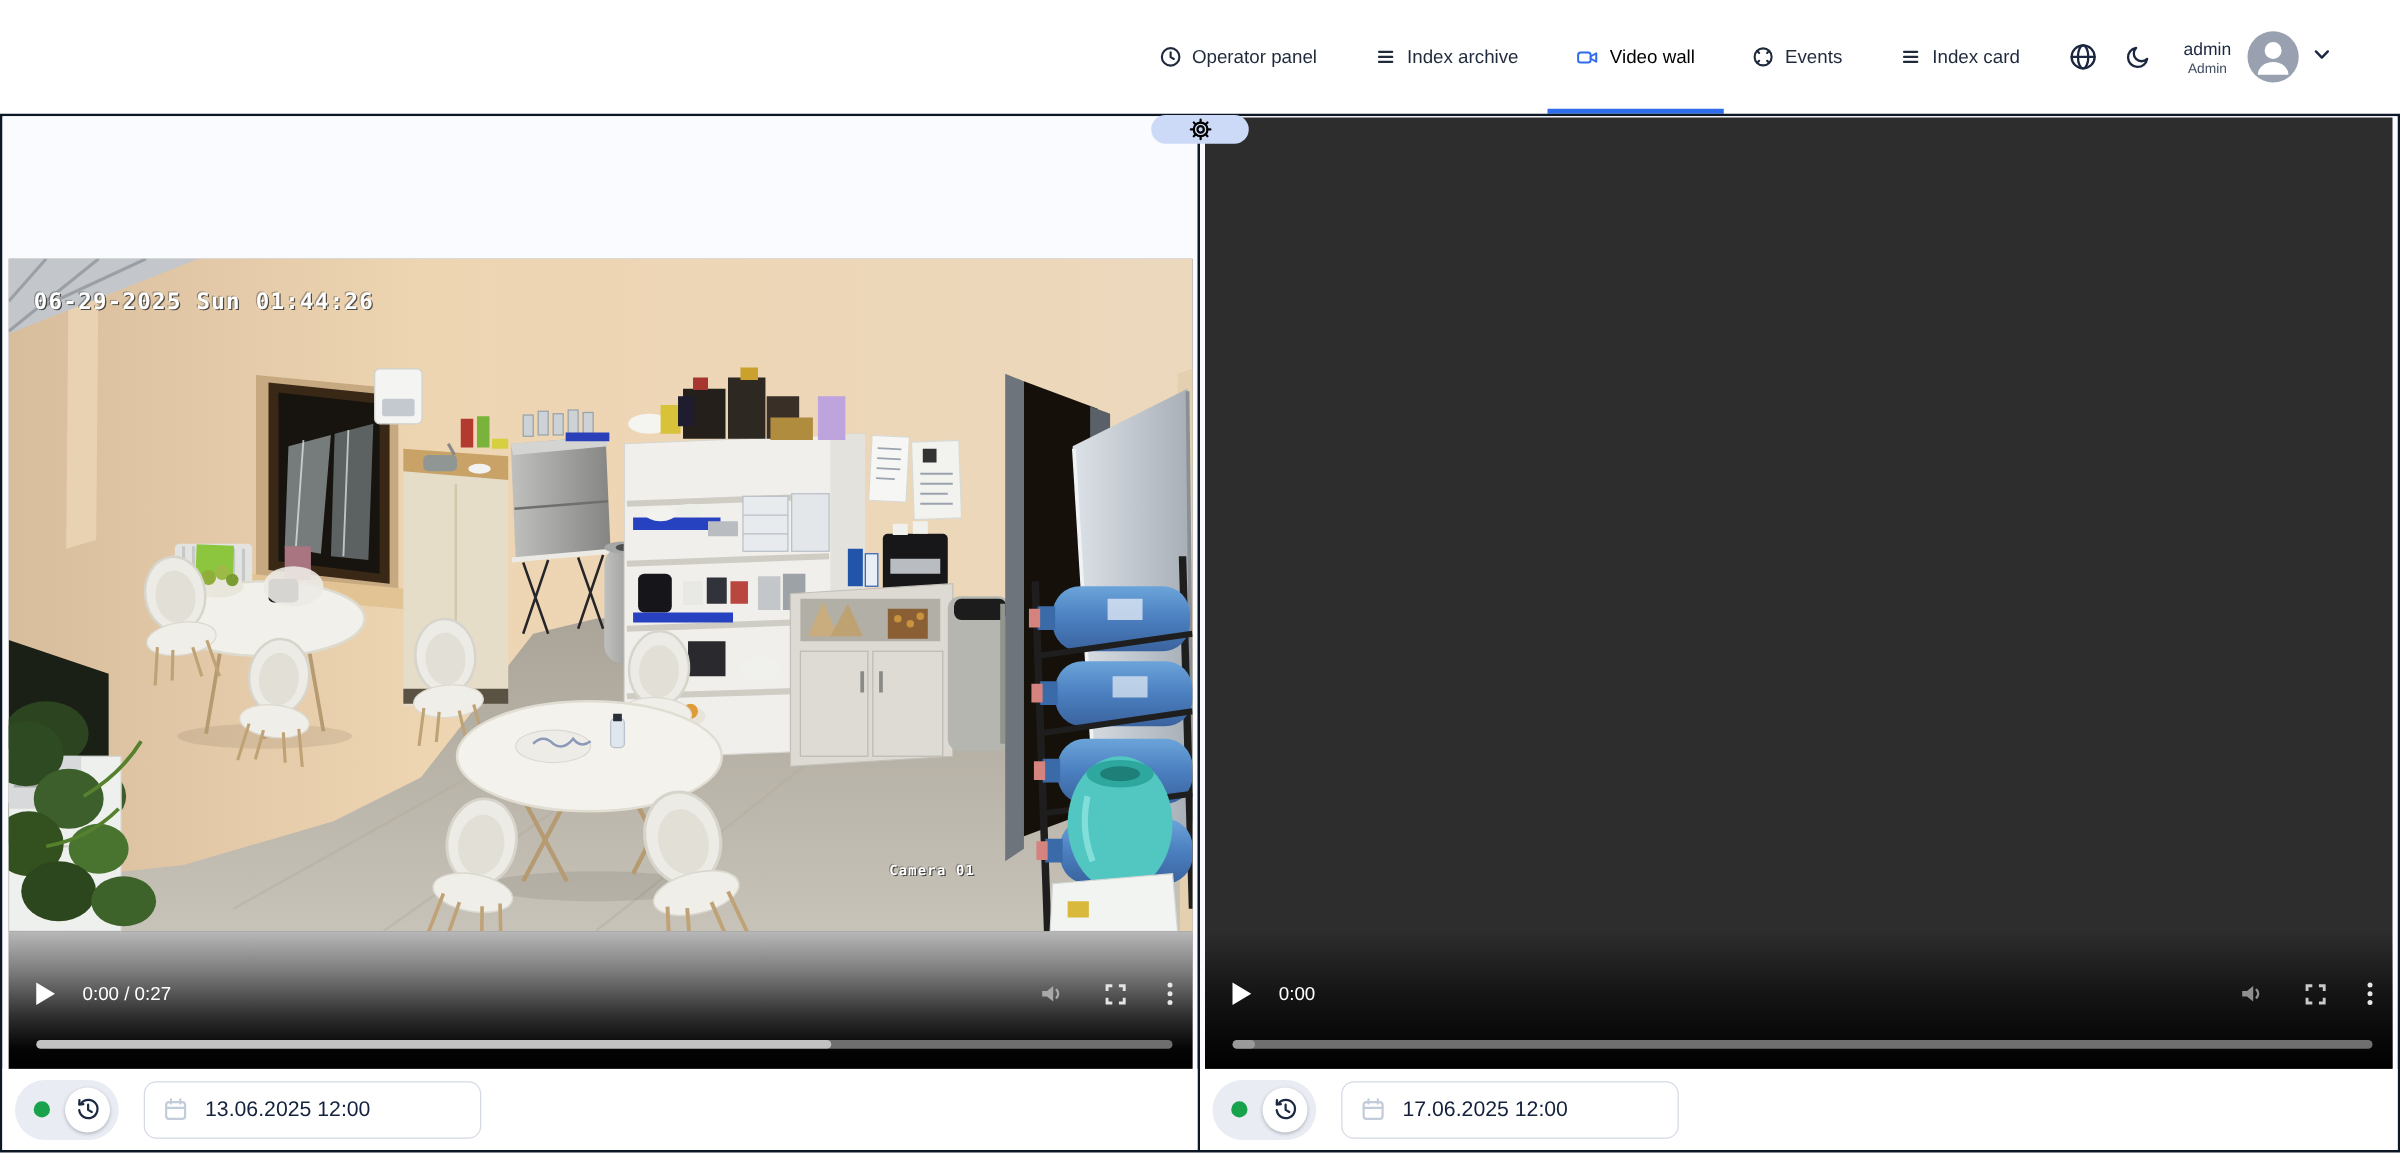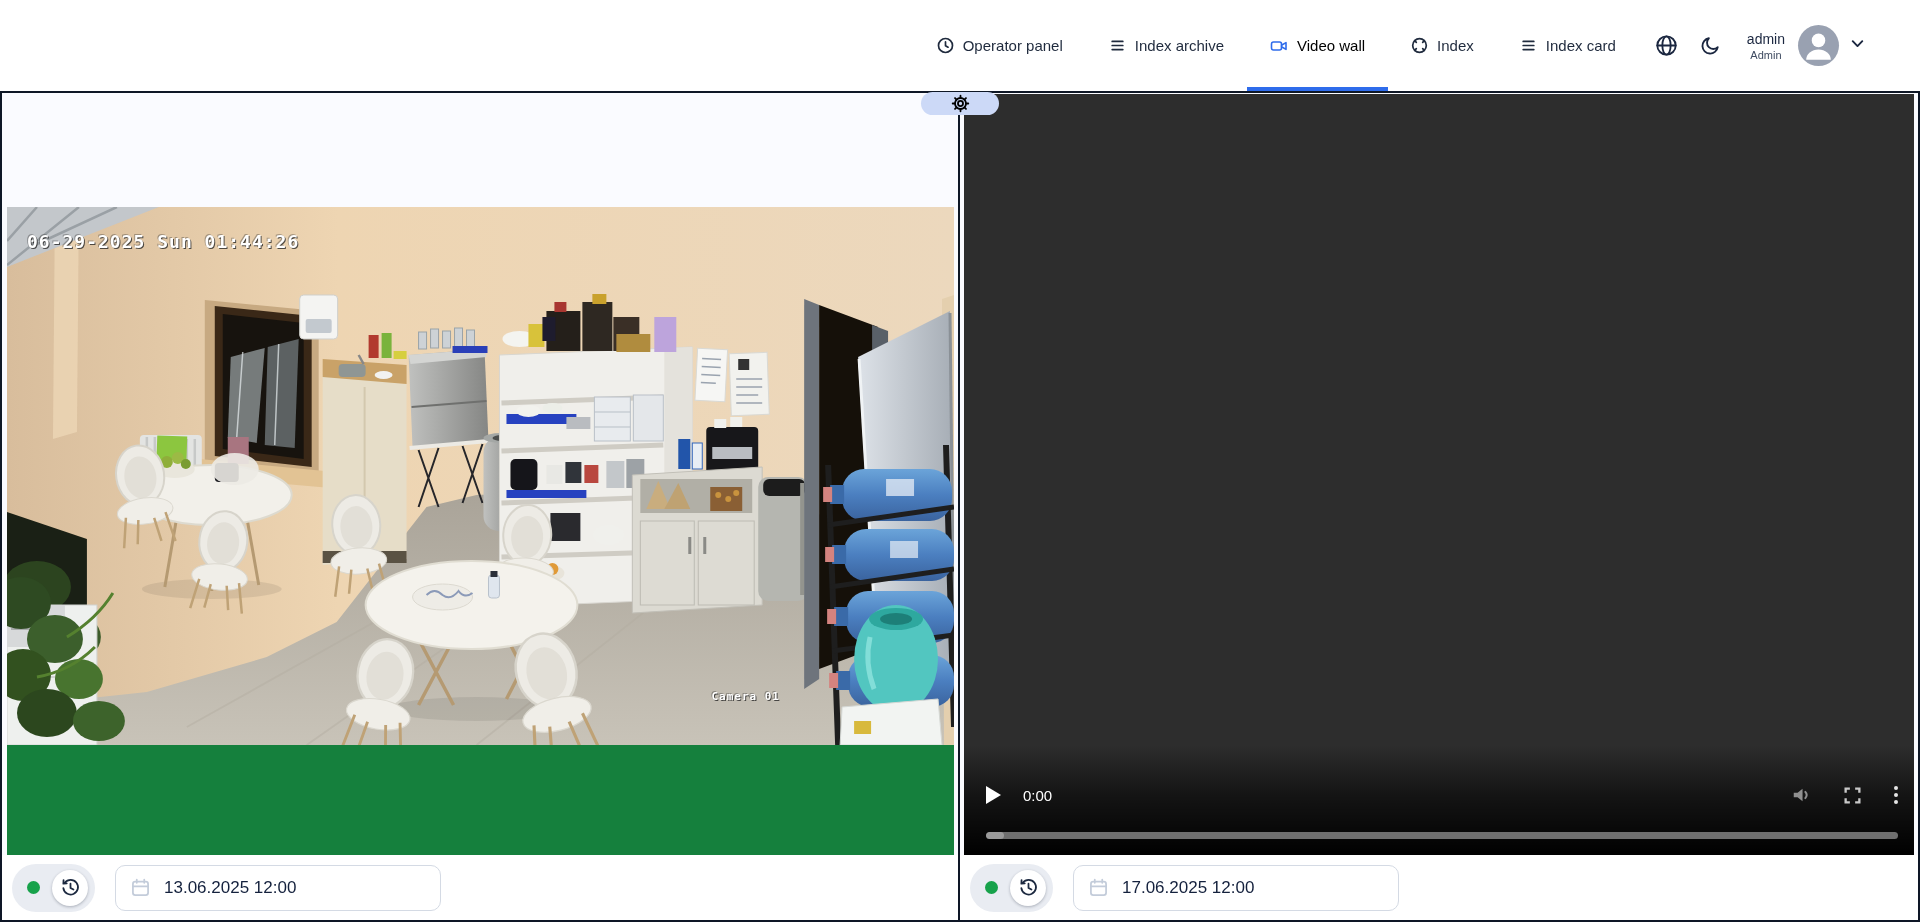--- a/index.html
+++ b/index.html
@@ -33,21 +33,21 @@
   .main { position:absolute; top:91px; left:0; right:0; bottom:0;
           border:2px solid #0e1726; display:flex; }
   .panel { flex:1 1 50%; display:flex; flex-direction:column; background:#fafbff; position:relative; }
   .panel.left { border-right:2px solid #0e1726; }
 
   .gear-pill { position:absolute; top:-1px; left:50%; transform:translateX(-50%);
                width:78px; height:23px; background:#ccd9f7; border-radius:12px;
                display:flex; align-items:center; justify-content:center; z-index:6; cursor:pointer; }
   .gear-pill svg { stroke:#1c2940; }
 
-  .video-box { position:relative; background:#15803d; cursor:pointer; }
+  .video-box { position:relative; background:#737373; cursor:pointer; }
   .video-box.left  { margin:114px 4px 0 5px; height:648px; }
   .video-box.right { margin:1px 4px 0 4px; height:761px; background:#2d2d2d; }
 
   .scene { position:absolute; top:0; left:0; width:100%; height:538px; display:block; }
 
   .osd { position:absolute; color:#fff; font-family:"DejaVu Sans Mono", monospace;
          font-weight:bold; letter-spacing:1px;
          text-shadow:1px 1px 0 rgba(40,40,40,.8), -1px -1px 0 rgba(40,40,40,.35); }
   .osd-timestamp { left:20px; top:24px; font-size:18px; }
   .osd-camera { right:174px; bottom:152px; font-size:11px; }
@@ -70,21 +70,21 @@
 
   
   .bottom-bar { margin-top:auto; height:65px; background:#fff; display:flex;
                 align-items:center; padding-left:10px; }
   .status-pill { height:48px; background:#e9ecf2; border-radius:24px; display:flex;
                  align-items:center; padding:0 7px 0 15px; }
   .status-dot { width:13px; height:13px; border-radius:50%; background:#17a24b; }
   .history-btn { width:36px; height:36px; margin-left:12px; border-radius:50%; background:#fff;
                  border:none; box-shadow:0 1px 3px rgba(20,30,50,.3); display:flex;
                  align-items:center; justify-content:center; cursor:pointer; color:#1c2940; }
-  .date-field { margin-left:20px; width:326px; height:46px; background:#fff;
+  .date-field { margin-left:20px; width:270px; height:46px; background:#fff;
                 border:1px solid #d4dae4; border-radius:10px; display:flex; align-items:center;
                 padding:0 14px; }
   .date-field svg { color:#c3ccda; flex:none; }
   .date-input { border:none; outline:none; font-size:17px; color:#14213d; margin-left:13px;
                 width:100%; font-family:"Liberation Sans", sans-serif; background:transparent; }
 
   svg.ic { fill:none; stroke:currentColor; stroke-width:1.6; stroke-linecap:round; stroke-linejoin:round; }
 </style>
 </head>
 <body>
@@ -109,21 +109,21 @@
           <rect x="1.5" y="5" width="10" height="8" rx="2"></rect>
           <path d="M11.5 8.2 L16 5.6 V12.4 L11.5 9.8"></path>
         </svg>
       <span>Video wall</span>
     </div>
     <div class="nav-item">
       <svg class="ic" width="17" height="17" viewBox="0 0 16 16">
           <circle cx="8" cy="8" r="6.4"></circle>
           <path d="M3.5 3.5 L5 5 M12.5 3.5 L11 5 M12.5 12.5 L11 11 M3.5 12.5 L5 11"></path>
         </svg>
-      <span>Index</span>
+      <span>Events</span>
     </div>
     <div class="nav-item">
       <svg class="ic" width="17" height="17" viewBox="0 0 16 16">
           <path d="M3 4.2 H13 M3 8 H13 M3 11.8 H13"></path>
         </svg>
       <span>Index card</span>
     </div>
   </div>
 
   <button class="icon-btn globe-btn">
@@ -425,20 +425,46 @@
         <ellipse cx="16" cy="468" rx="28" ry="26" fill="#32511f"></ellipse>
         <ellipse cx="72" cy="472" rx="24" ry="20" fill="#48742f"></ellipse>
         <ellipse cx="40" cy="506" rx="30" ry="24" fill="#2c471e"></ellipse>
         <ellipse cx="92" cy="514" rx="26" ry="20" fill="#3d632b"></ellipse>
         <path d="M60 430 q30 -18 46 -44 M30 470 q34 -6 58 -30" stroke="#55812f" stroke-width="3" fill="none"></path>
       </svg>
 
       <div class="osd osd-timestamp">06-29-2025 Sun 01:44:26</div>
       <div class="osd osd-camera">Camera 01</div>
 
+      <div class="controls lightgrad">
+        <div class="vc-row">
+          <div class="play-tri"></div>
+          <span class="vc-time">0:00 / 0:27</span>
+          <div class="vc-spacer"></div>
+          <span class="vc-ic" style="color:#a8a8a8">
+            <svg width="22" height="20" viewBox="0 0 20 18">
+              <path d="M2.5 7 H6 L10.5 3.4 V14.6 L6 11 H2.5 Z" fill="currentColor"></path>
+              <path d="M13 6.2 a4.2 4.2 0 0 1 0 5.6" stroke="currentColor" stroke-width="1.8" fill="none" stroke-linecap="round"></path>
+            </svg>
+          </span>
+          <span class="vc-ic" style="color:#e4e4e4">
+            <svg width="19" height="19" viewBox="0 0 18 18" fill="none" stroke="currentColor" stroke-width="2.2">
+              <path d="M2.5 6.5 V2.5 H6.5 M11.5 2.5 H15.5 V6.5 M15.5 11.5 V15.5 H11.5 M6.5 15.5 H2.5 V11.5"></path>
+            </svg>
+          </span>
+          <span class="kebab">
+              <i></i>
+              <i></i>
+              <i></i>
+            </span>
+        </div>
+        <div class="vc-bar">
+          <div class="vc-buf" style="width: 70%;"></div>
+        </div>
+      </div>
     </div>
 
     <div class="bottom-bar">
       <div class="status-pill">
         <span class="status-dot"></span>
         <button class="history-btn">
           <svg class="ic" width="21" height="21" viewBox="0 0 20 20" style="stroke-width:1.7">
             <path d="M4.6 5.4 A7 7 0 1 1 3.2 10.6"></path>
             <path d="M3.4 3 L3.2 6.4 L6.4 6"></path>
             <path d="M10 6.4 V10.4 L12.8 12"></path>

